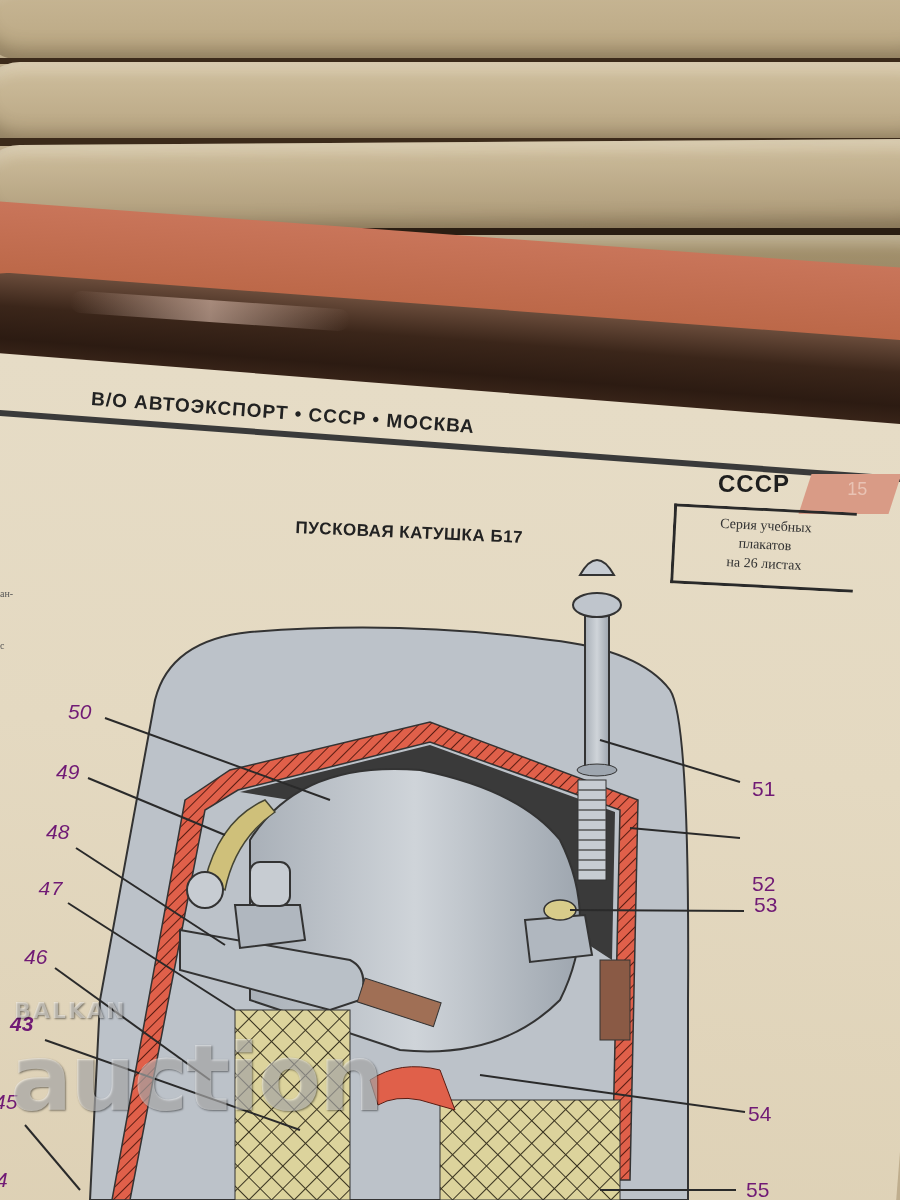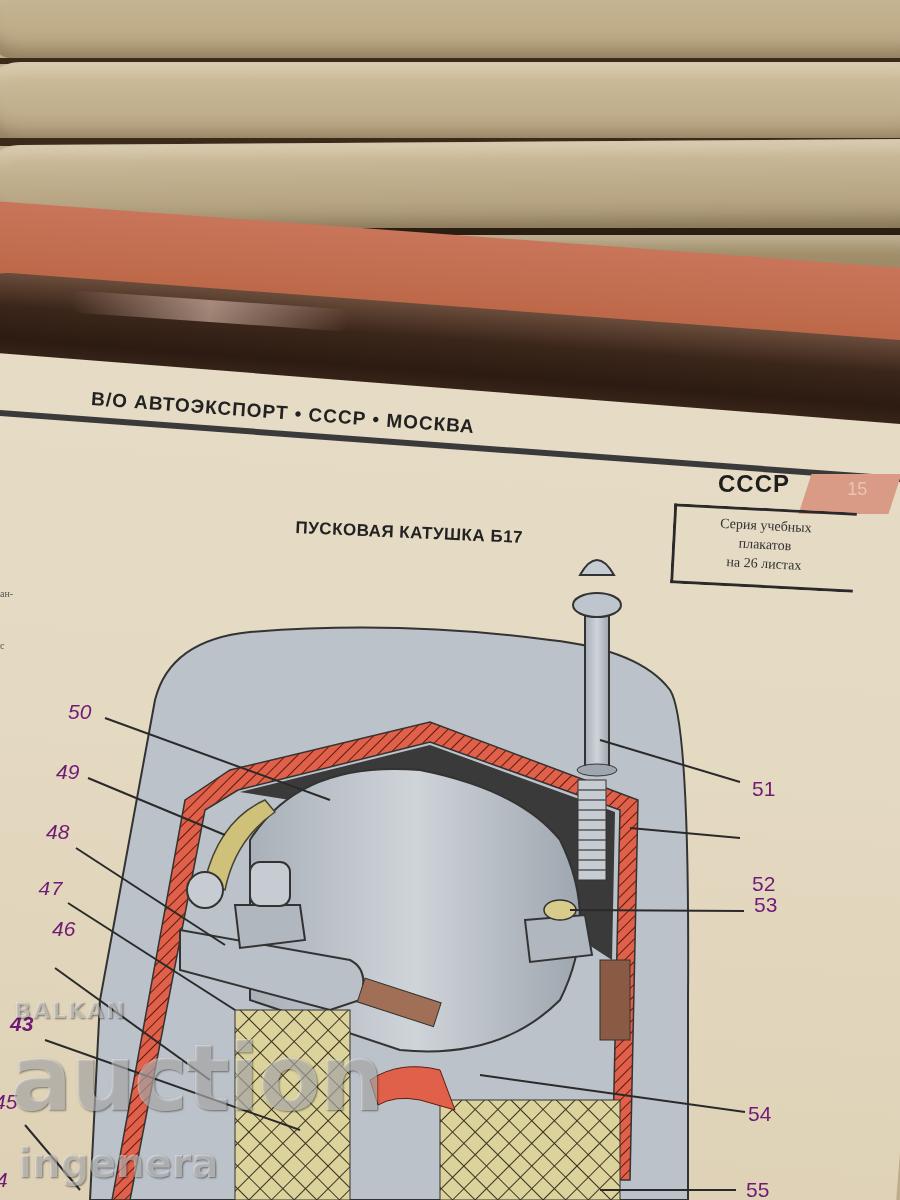--- a/index.html
+++ b/index.html
@@ -146,27 +146,26 @@
       <line x1="570" y1="910" x2="744" y2="911"></line>
       <line x1="480" y1="1075" x2="745" y2="1112"></line>
       <line x1="600" y1="1190" x2="736" y2="1190"></line>
     </g>
   </svg>
 
   <div class="callout left" style="left:68px;top:700px;">50</div>
   <div class="callout left" style="left:56px;top:760px;text-align:right;">49</div>
   <div class="callout left" style="left:46px;top:820px;">48</div>
   <div class="callout left" style="left:38px;top:878px;font-family:Liberation Mono, monospace;">47</div>
-  <div class="callout left" style="left:24px;top:917px;margin-left:28px;">46</div>
+  <div class="callout left" style="left:24px;top:945px;">46</div>
   <div class="callout left" style="left:10px;top:1012px;font-weight:bold;">43</div>
   <div class="callout left" style="left:-6px;top:1090px;">45</div>
   <div class="callout left" style="left:-4px;top:1168px;">4</div>
 
   <div class="callout" style="left:752px;top:777px;">51</div>
   <div class="callout" style="left:752px;top:834px;margin-top:38px;">52</div>
   <div class="callout" style="left:754px;top:893px;">53</div>
   <div class="callout" style="left:748px;top:1102px;">54</div>
   <div class="callout" style="left:746px;top:1178px;">55</div>
 
   <div class="watermark wm1">BALKAN</div>
   <div class="watermark wm2">auction</div>
-  <div class="watermark wm3">ingenera</div>
 </div>
 
 </body></html>

